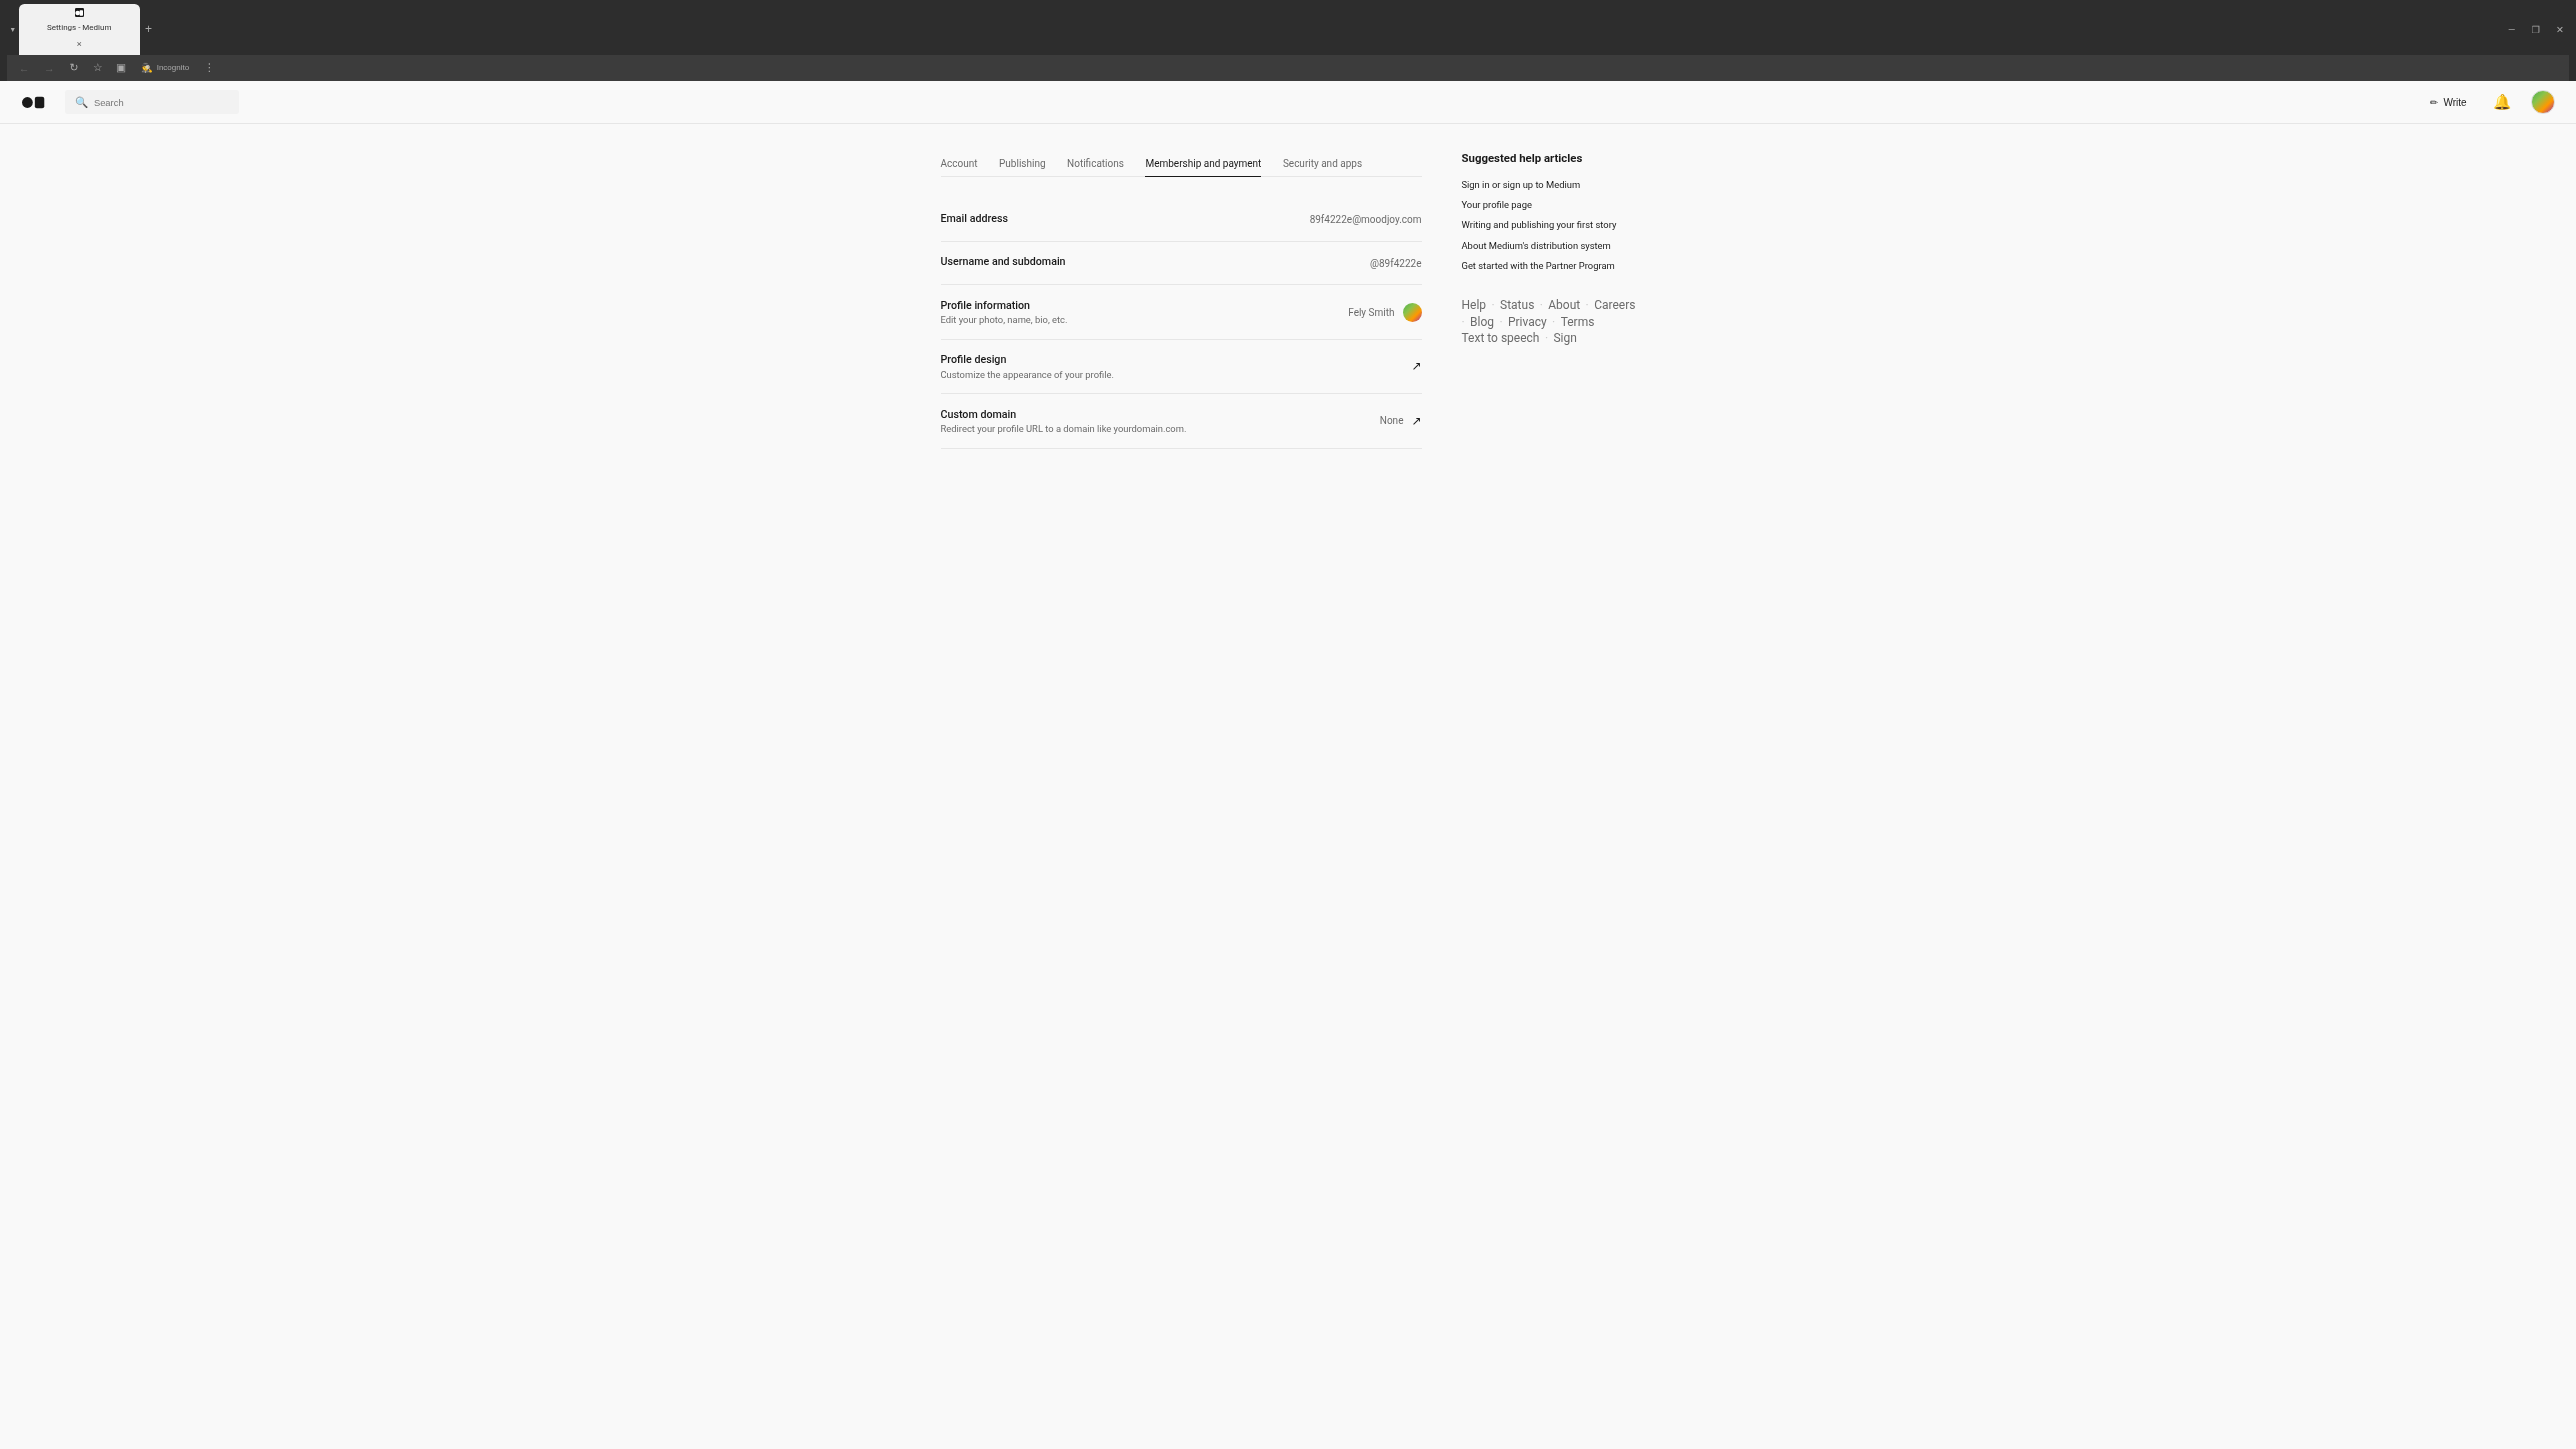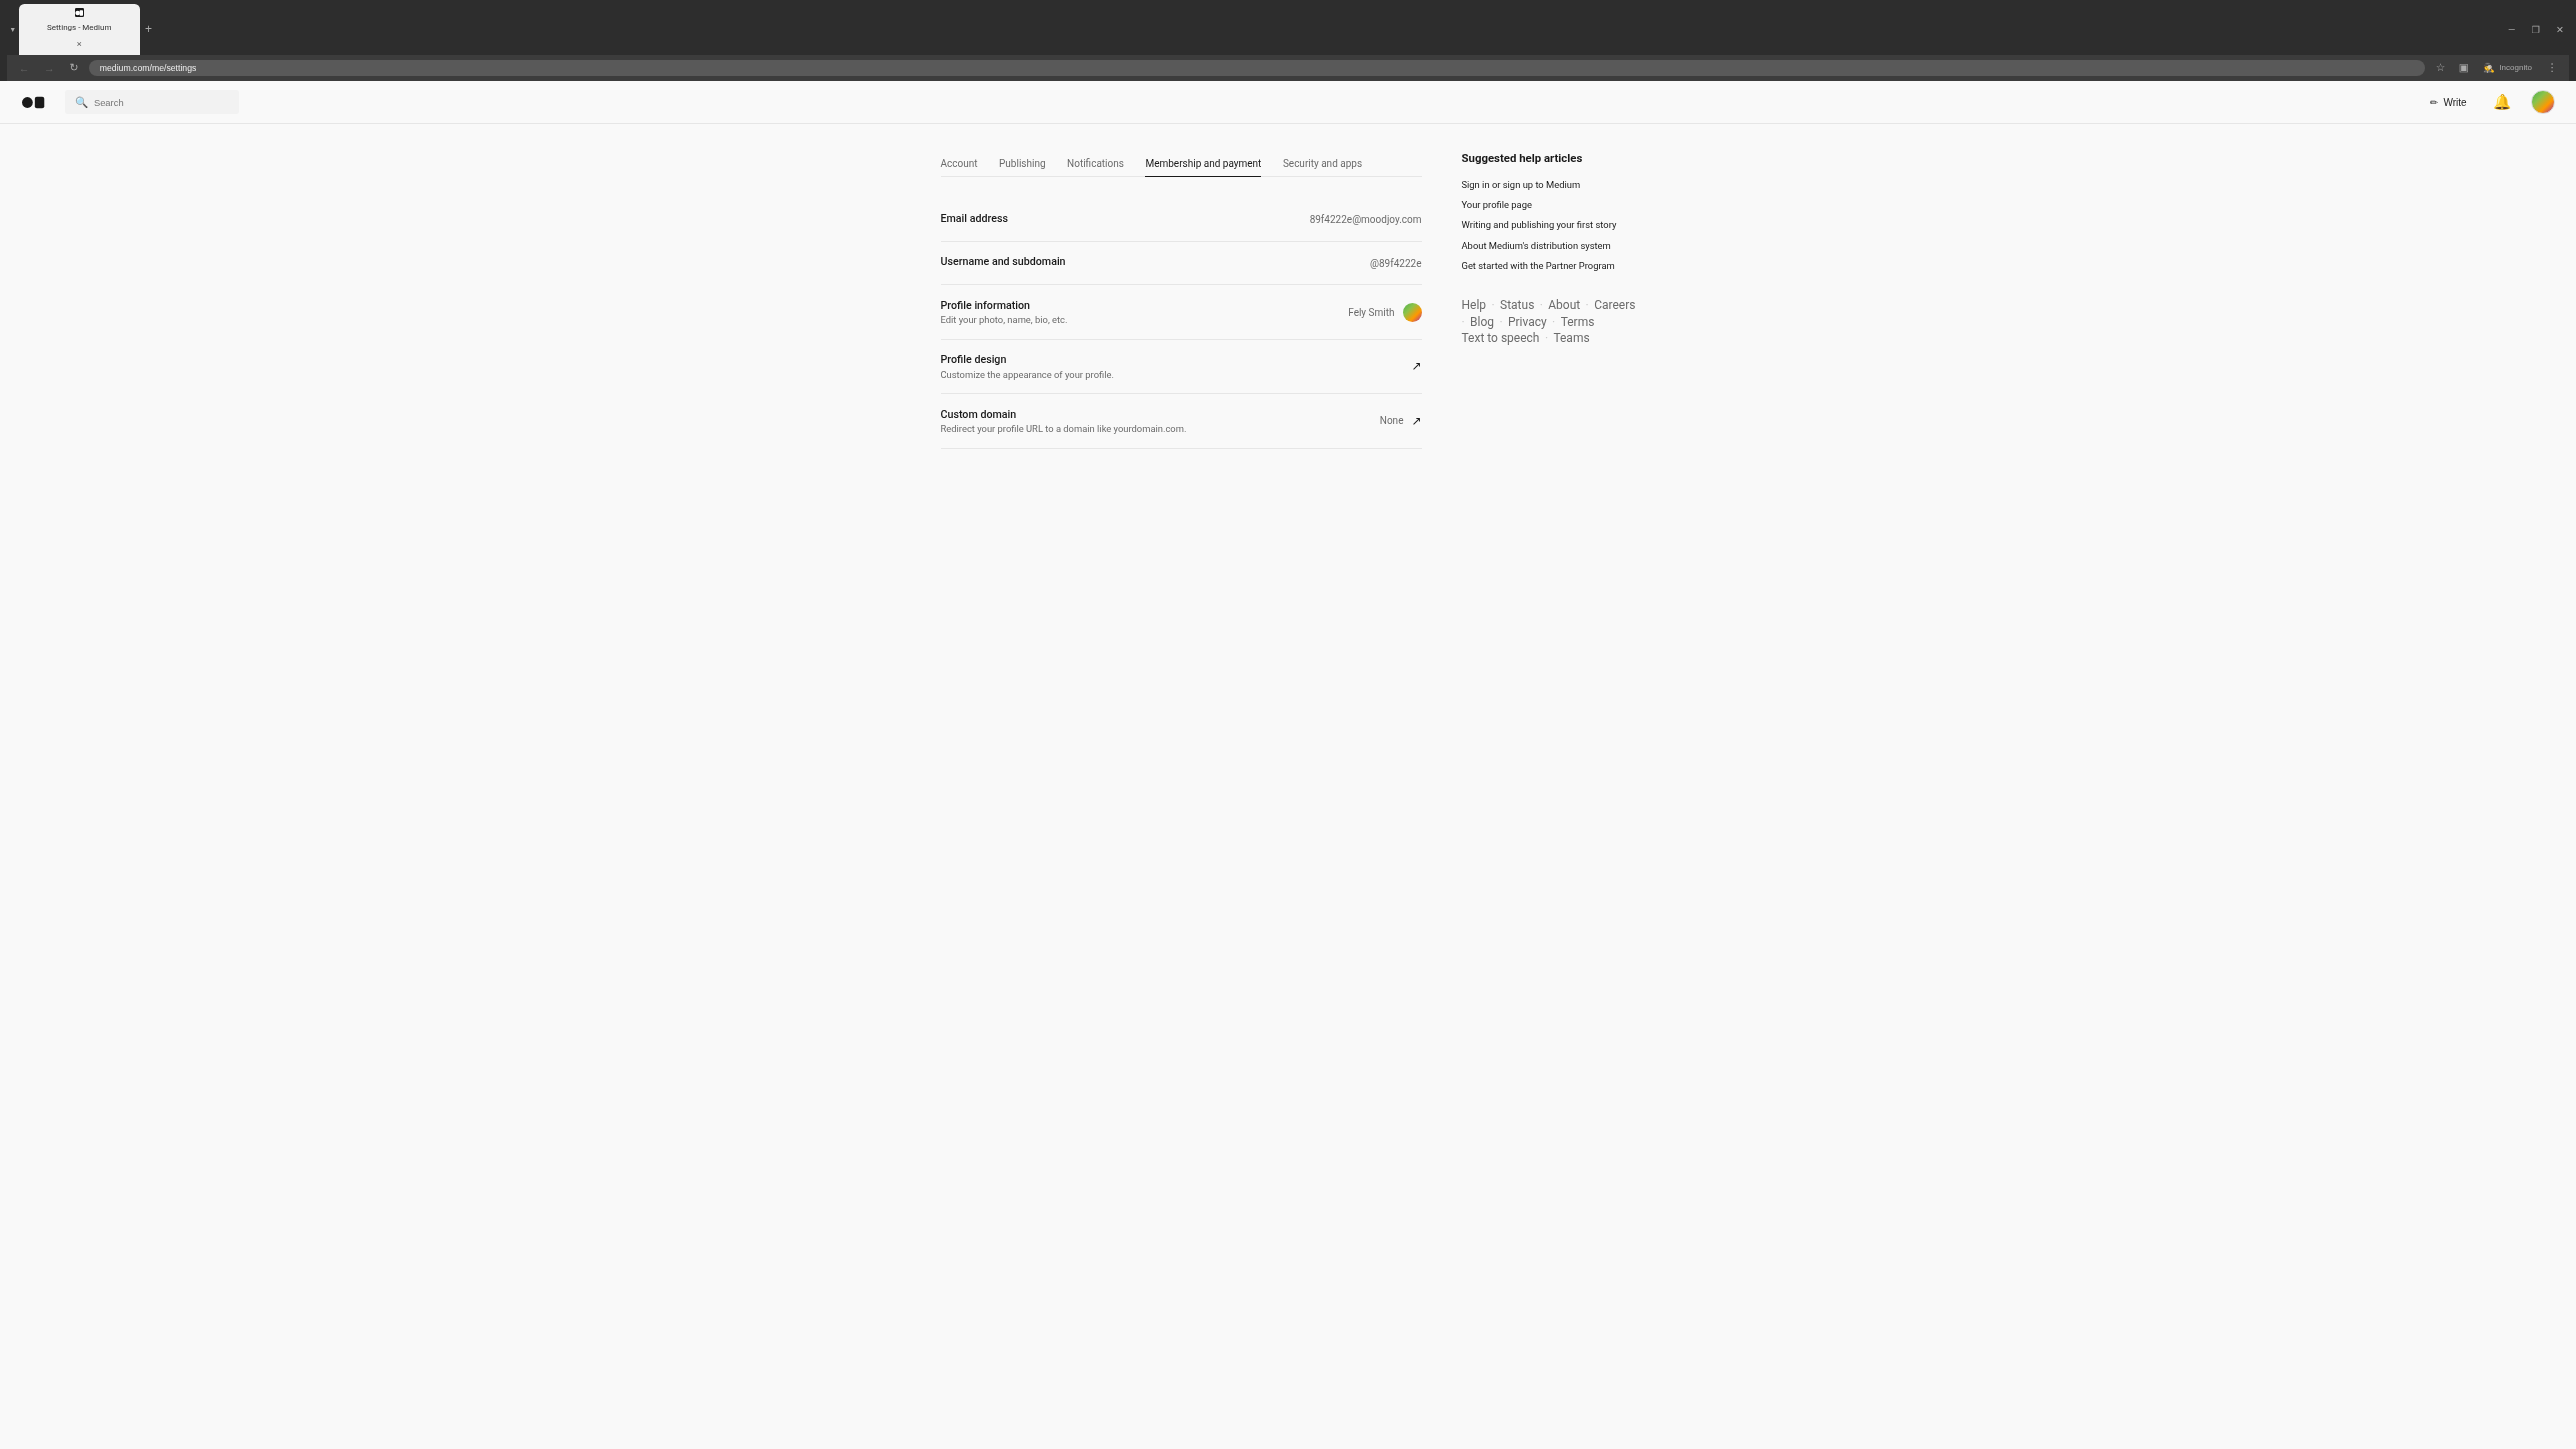--- a/index.html
+++ b/index.html
@@ -356,21 +356,20 @@
     <div class="window-controls">
       <span class="win-ctrl">—</span>
       <span class="win-ctrl">❐</span>
       <span class="win-ctrl">✕</span>
     </div>
   </div>
   <div class="browser-toolbar">
     <button class="nav-btn disabled">←</button>
     <button class="nav-btn disabled">→</button>
     <button class="nav-btn">↻</button>
-    <input class="address-bar" type="text" value="medium.com/me/settings" style="">
     <div class="toolbar-actions">
       <button class="toolbar-icon-btn">☆</button>
       <button class="toolbar-icon-btn">▣</button>
       <button class="incognito-badge">
         <span style="font-size:9.4px;">🕵</span>
         <span>Incognito</span>
       </button>
       <button class="toolbar-icon-btn">⋮</button>
     </div>
   </div>
@@ -483,17 +482,17 @@
       <a class="footer-link">Careers</a>
       <span class="footer-divider">·</span>
       <a class="footer-link">Blog</a>
       <span class="footer-divider">·</span>
       <a class="footer-link">Privacy</a>
       <span class="footer-divider">·</span>
       <a class="footer-link">Terms</a>
       <br>
       <a class="footer-link">Text to speech</a>
       <span class="footer-divider">·</span>
-      <a class="footer-link">Teams</a>
+      <a class="footer-link">Sign</a>
     </div>
   </div>
 </div>
 
 
 </body></html>

